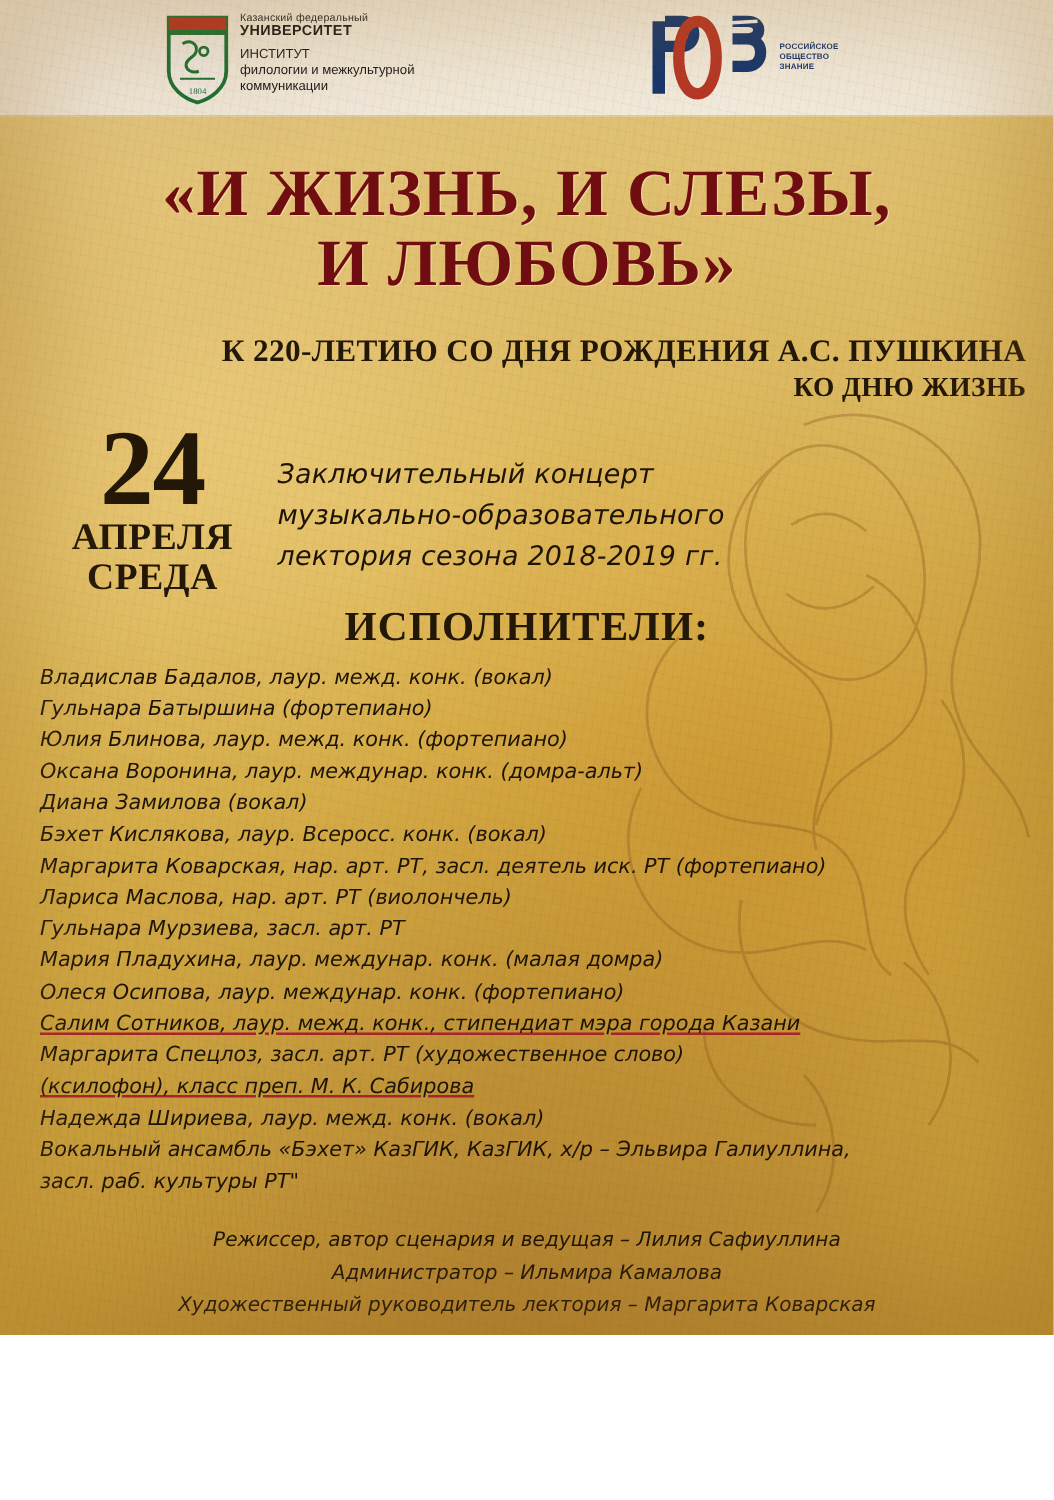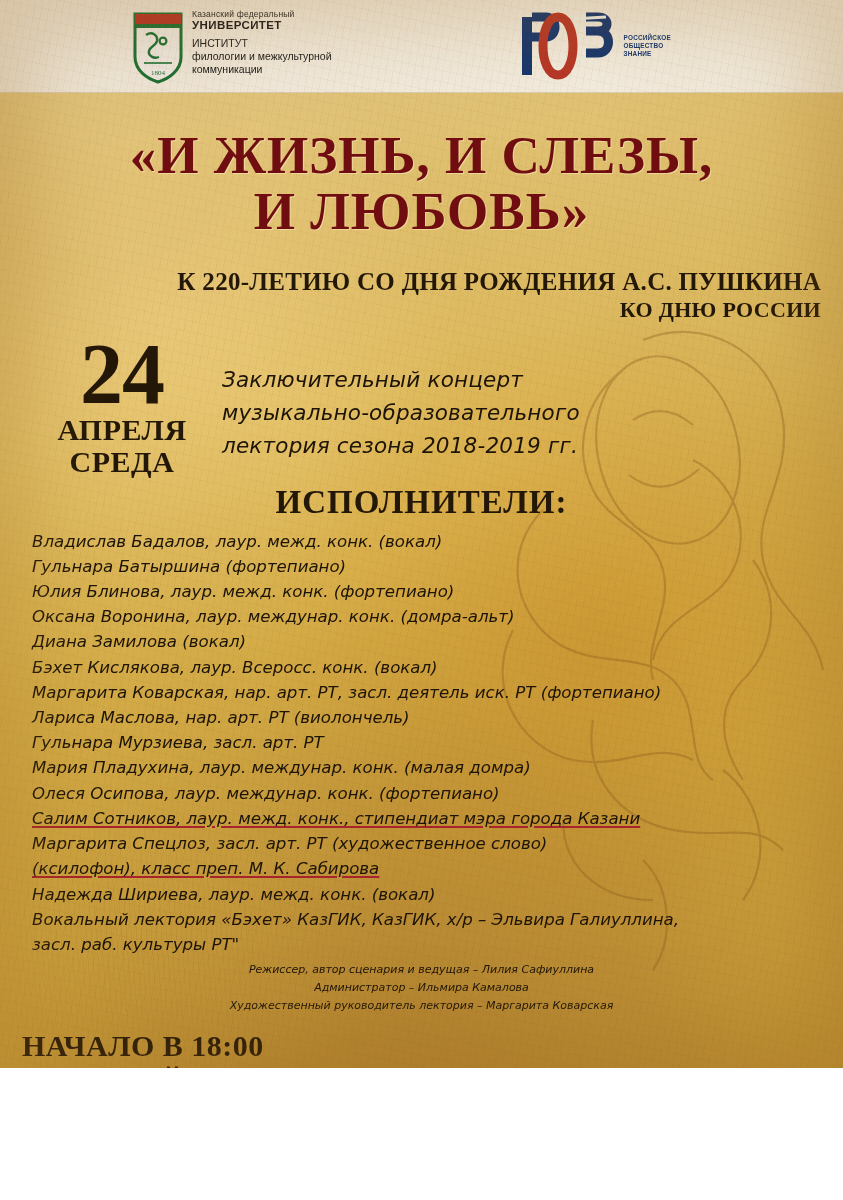--- a/index.html
+++ b/index.html
@@ -208,25 +208,25 @@
     color: #1d1407;
   }
   .performers .p-row { white-space: nowrap; }
   .underline {
     text-decoration: underline;
     text-decoration-color: #a8232b;
     text-decoration-thickness: 1.5px;
     text-underline-offset: 2px;
   }
   .credits {
-    margin-top: 4px;
+    margin-top: 22px;
     text-align: center;
     font-family: "DejaVu Sans", sans-serif;
     font-style: italic;
-    font-size: 11px;
+    font-size: 16px;
     line-height: 1.62;
     color: #1d1407;
   }
   .footer {
     margin-top: 14px;
     text-align: left;
     font-family: "Liberation Serif", serif;
     font-weight: bold;
     color: #231708;
   }
@@ -301,21 +301,21 @@
 
   <div class="content">
 
     <div class="title">
       <div>«И ЖИЗНЬ, И СЛЕЗЫ,</div>
       <div>И ЛЮБОВЬ»</div>
     </div>
 
     <div class="subtitle">
       <span>К 220-ЛЕТИЮ СО ДНЯ РОЖДЕНИЯ А.С. ПУШКИНА</span>
-      <span class="line2">КО ДНЮ РОССИИ</span>
+      <span class="line2">КО ДНЮ ЖИЗНЬ</span>
     </div>
 
     <div class="daterow">
       <div class="datebox">
         <div class="dateday">24</div>
         <div class="datemonth">АПРЕЛЯ</div>
         <div class="dateweek">СРЕДА</div>
       </div>
       <div class="concert">
         <div>Заключительный концерт</div>
@@ -335,21 +335,21 @@
       <div class="p-row">Бэхет Кислякова, лаур. Всеросс. конк.  (вокал)</div>
       <div class="p-row">Маргарита Коварская, нар. арт. РТ, засл. деятель иск. РТ (фортепиано)</div>
       <div class="p-row">Лариса Маслова, нар. арт. РТ (виолончель)</div>
       <div class="p-row">Гульнара Мурзиева, засл. арт. РТ</div>
       <div class="p-row">Мария Пладухина, лаур. междунар. конк. (малая домра)</div>
       <div class="p-row">Олеся Осипова, лаур. междунар. конк. (фортепиано)</div>
       <div class="p-row underline">Салим Сотников, лаур. межд. конк., стипендиат мэра города Казани</div>
       <div class="p-row">Маргарита Спецлоз, засл. арт. РТ (художественное слово)</div>
       <div class="p-row underline">(ксилофон), класс преп. М. К. Сабирова</div>
       <div class="p-row">Надежда Шириева, лаур. межд. конк.  (вокал)</div>
-      <div class="p-row">Вокальный лектория «Бэхет» КазГИК, КазГИК, х/р – Эльвира Галиуллина,</div>
+      <div class="p-row">Вокальный ансамбль «Бэхет» КазГИК, КазГИК, х/р – Эльвира Галиуллина,</div>
       <div class="p-row">засл. раб. культуры РТ"</div>
     </div>
 
     <div class="credits">
       <div>Режиссер, автор сценария и ведущая – Лилия Сафиуллина</div>
       <div>Администратор – Ильмира Камалова</div>
       <div>Художественный руководитель лектория – Маргарита Коварская</div>
     </div>
 
     <div class="footer">

